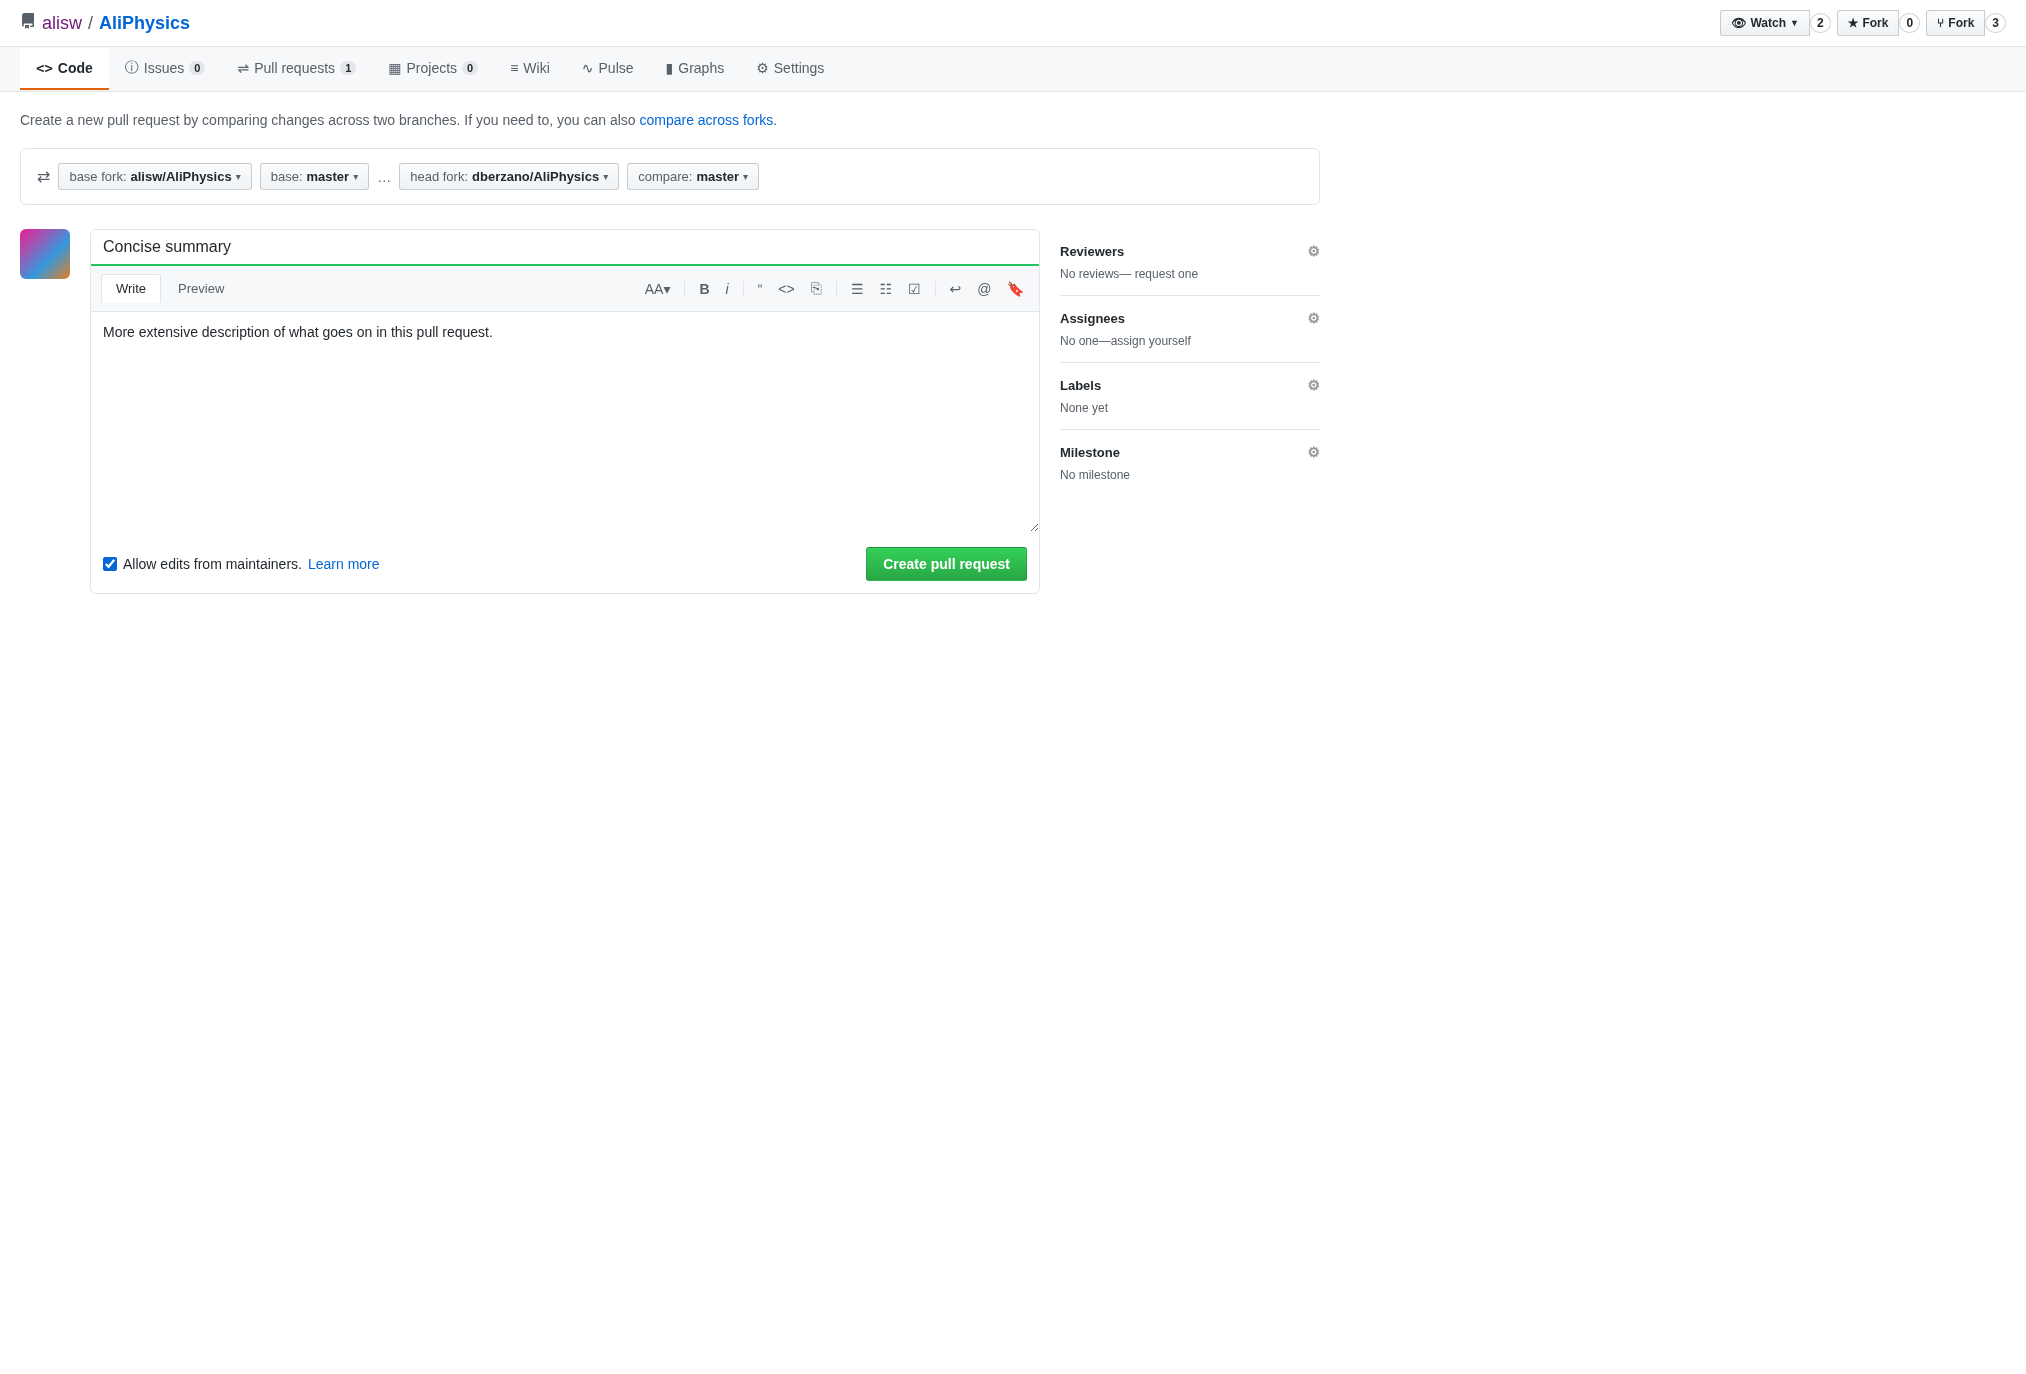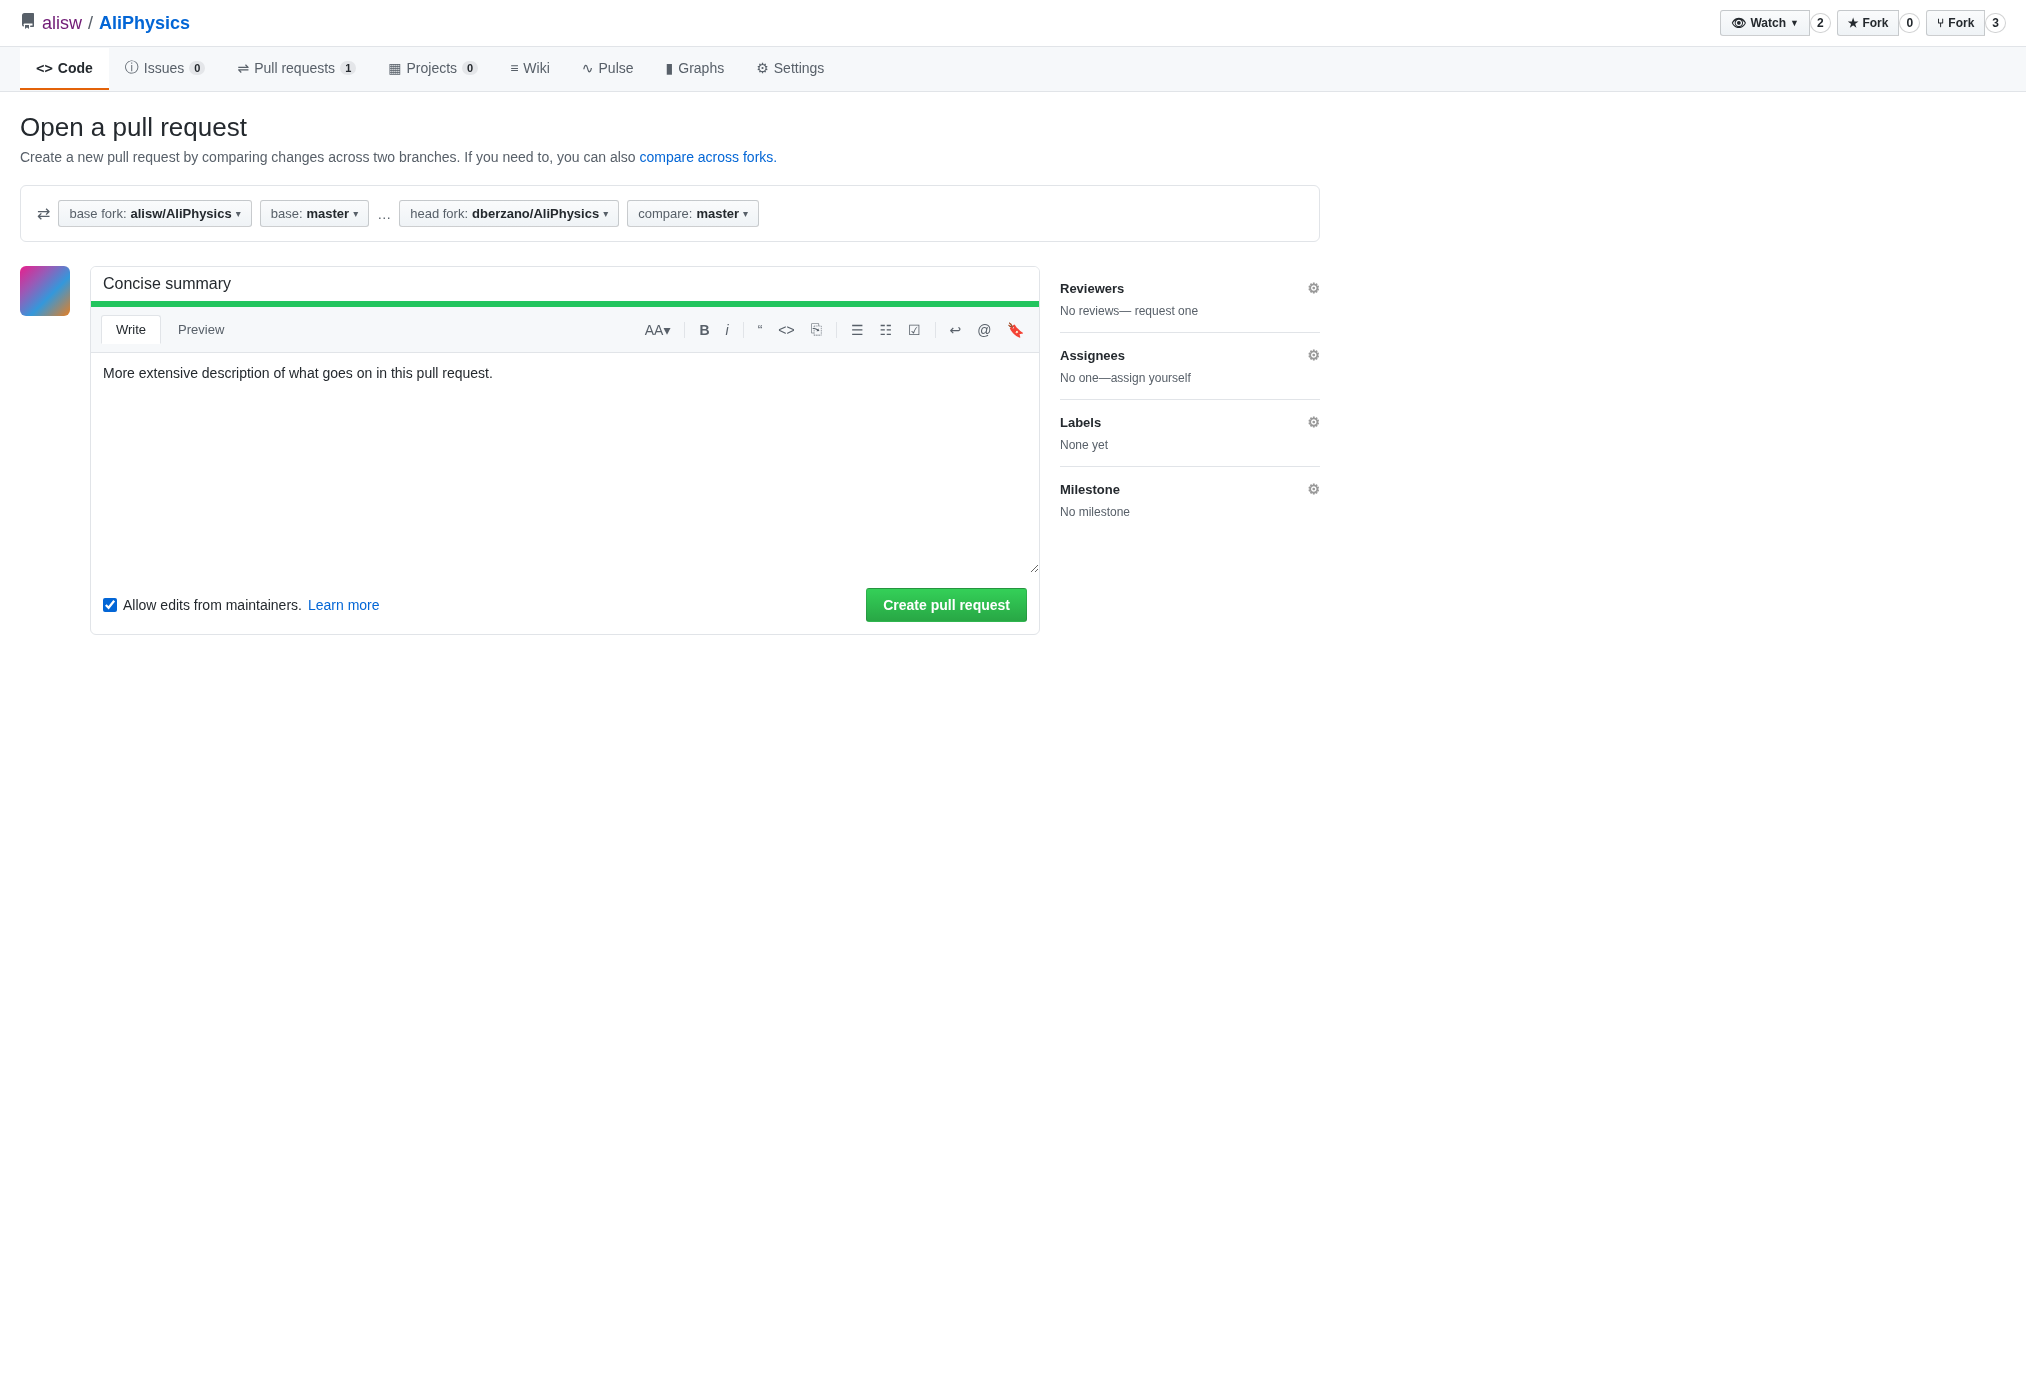--- a/index.html
+++ b/index.html
@@ -87,21 +87,21 @@
     .pr-form-layout { display: flex; gap: 20px; align-items: flex-start; }
     .avatar-col { flex-shrink: 0; }
     .avatar {
       width: 50px; height: 50px; border-radius: 6px;
       background: #ccc; overflow: hidden;
       background: linear-gradient(135deg, #e91e8c 0%, #9b59b6 30%, #3498db 60%, #e67e22 100%);
     }
     .form-col { flex: 1; border: 1px solid #e1e4e8; border-radius: 6px; overflow: hidden; }
     .title-input {
       width: 100%; padding: 8px 12px; font-size: 16px;
-      border: none; border-bottom: 6px solid #22c55e;
+      border: none; border-bottom: 2px solid #22c55e;
       outline: none; color: #24292e; background: #fff;
     }
     .editor-tabs { display: flex; align-items: center; padding: 8px 10px; border-bottom: 1px solid #e1e4e8; background: #f6f8fa; justify-content: space-between; }
     .editor-tab-group { display: flex; }
     .editor-tab {
       padding: 6px 14px; font-size: 13px; cursor: pointer;
       border: 1px solid transparent; border-radius: 3px 3px 0 0;
       color: #586069; background: transparent; margin-right: 2px;
     }
     .editor-tab.active {
@@ -225,21 +225,20 @@
     <span>▮</span>
     <span>Graphs</span>
   </a>
   <a class="nav-tab" href="#">
     <span>⚙</span>
     <span>Settings</span>
   </a>
 </nav>
 
 <div class="main-content">
-  <h1 class="page-title">Open a pull request</h1>
   <p class="page-subtitle">
     <span>Create a new pull request by comparing changes across two branches. If you need to, you can also</span>
     <a href="#">compare across forks.</a>
   </p>
 
   <div class="branch-selector">
     <span class="compare-icon">⇄</span>
     <button class="branch-btn">
       <span class="label">base fork:</span>
       <span class="value">alisw/AliPhysics</span>

